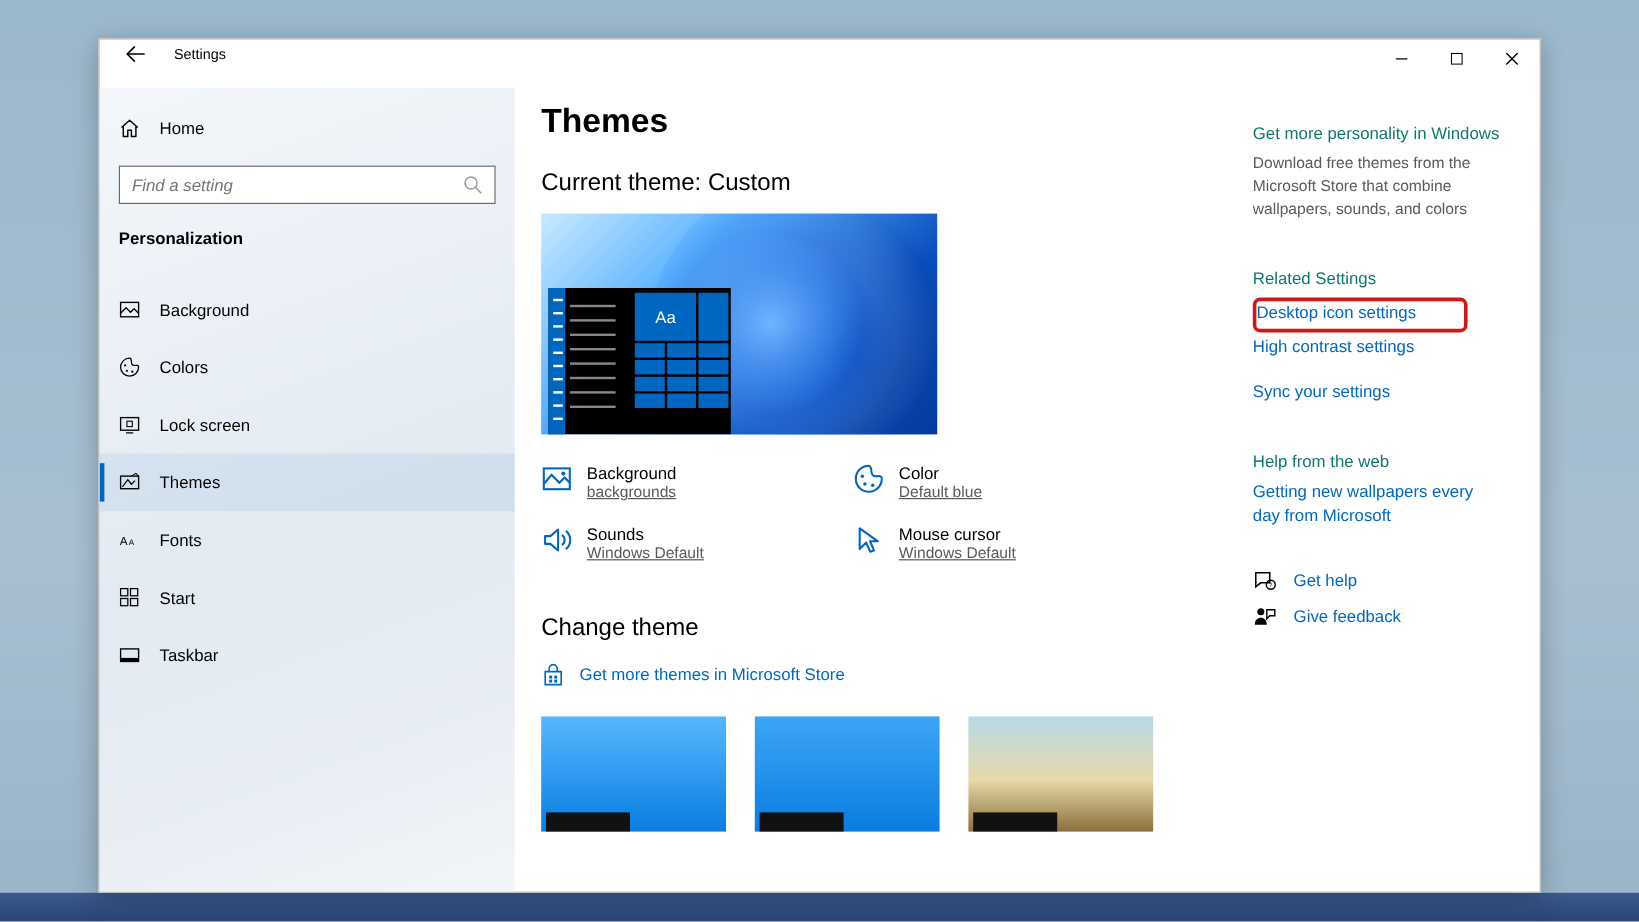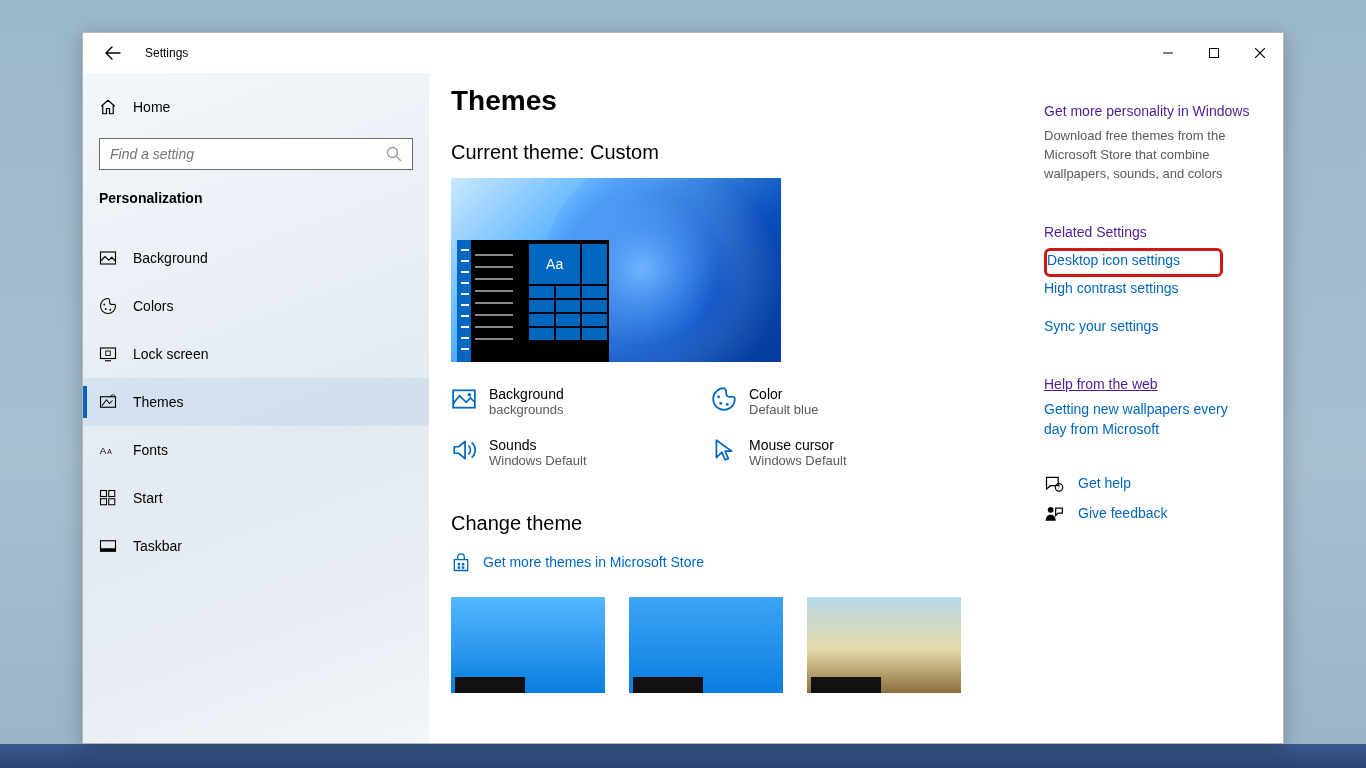--- a/index.html
+++ b/index.html
@@ -5,21 +5,21 @@
   * { box-sizing: border-box; margin: 0; padding: 0; font-family: "Segoe UI", Arial, sans-serif; }
   body { width: 1366px; height: 768px; overflow: hidden; background: linear-gradient(180deg,#9cb8cc 0%, #a7bfd1 60%, #9ab4c8 100%); position: relative; }
 
   .window {
     position: absolute; left: 82px; top: 32px; width: 1202px; height: 712px;
     background: #fff; border: 1px solid #b7b7b7; display: flex; flex-direction: column;
     box-shadow: 0 4px 20px rgba(0,0,0,0.25);
   }
 
   
-  .titlebar { height: 40px; display: flex; align-items: center; justify-content: space-between; }
+  .titlebar { height: 40px; display: flex; align-items: flex-start; justify-content: space-between; }
   .titlebar-left { display: flex; align-items: center; gap: 20px; padding-left: 18px; }
   .back-btn { width: 24px; height: 24px; display:flex; align-items:center; justify-content:center; cursor:pointer; }
   .title-text { font-size: 12px; color:#000; }
   .win-controls { display:flex; }
   .win-btn { width:46px; height:32px; display:flex; align-items:center; justify-content:center; cursor:pointer; }
 
   .body { flex:1; display:flex; overflow:hidden; }
 
   
   .sidebar { width: 346px; background: linear-gradient(160deg,#f3f7fb 0%, #eaf0f6 30%, #e3eaf1 55%, #e8eef4 80%, #f2f6fa 100%); display:flex; flex-direction:column; padding-top:15px; }
@@ -66,38 +66,38 @@
   .task-mock .tiles { position:absolute; left:72px; top:4px; right:2px; bottom:2px; display:grid; grid-template-columns: repeat(3, 1fr); grid-template-rows: 40px 12px 12px 12px 12px; gap:2px; }
   .task-mock .tiles .t { background:#0067c0; }
   .task-mock .tiles .t.big { grid-column: 1 / span 2; grid-row: 1; display:flex; align-items:center; justify-content:center; color:#fff; font-size:14px; }
   .task-mock .tiles .t.side { grid-column:3; grid-row:1; }
   .task-mock .tiles .t.small {}
 
   .setting-grid { display:grid; grid-template-columns: 260px 260px; row-gap:20px; margin-top:24px; }
   .setting-item { display:flex; gap:12px; align-items:flex-start; cursor:pointer; }
   .setting-item .s-icon { width:26px; height:26px; color:#0067c0; }
   .setting-item .s-title { font-size:14px; color:#000; }
-  .setting-item .s-sub { font-size:13px; color:#5a5a5a; }
+  .setting-item .s-sub { font-size:13px; color:#5a5a5a;text-decoration:underline; }
 
   .save-btn { margin-top:28px; width:152px; height:32px; background:#ccc; border:none; font-size:14px; color:#000; cursor:pointer; }
 
   h2.section { font-size:20px; font-weight:400; color:#000; margin-top:44px; margin-bottom:18px; }
 
   .store-link-row { display:flex; align-items:center; gap:12px; margin-bottom:24px; cursor:pointer; }
   .store-link-row .link { color:#0067c0; font-size:14px; }
 
   .theme-thumbs { display:flex; gap:24px; }
   .thumb { width:154px; height:96px; background:#3ea6f5; cursor:pointer; position:relative; overflow:hidden; }
   .thumb.t1 { background: linear-gradient(180deg,#55b8ff 0%, #0a7de0 100%); }
   .thumb.t2 { background: linear-gradient(180deg,#3da5f5 0%, #0a7de0 100%); }
   .thumb.t3 { background: linear-gradient(180deg,#b8d9ea 0%, #e6d9a8 55%, #8a6f3d 100%); }
   .thumb .mini { position:absolute; left:4px; bottom:-40px; width:70px; height:56px; background:#111; }
 
   
-  .r-sect-title { font-size:14px; font-weight:400; color:#4c1d95; margin-bottom:8px; }
+  .r-sect-title { font-size:14px; font-weight:400; color:#0f766e; margin-bottom:8px; }
   .r-desc { font-size:13px; color:#5a5a5a; line-height:1.45; margin-bottom:40px; max-width:220px; }
   .link { color:#0067c0; font-size:14px; cursor:pointer; display:block; line-height:1.4; }
   .link.spaced { margin-bottom:18px; }
   .highlight-box { border:3px solid #d11818; border-radius:6px; padding:0 40px 4px 0; display:inline-block; margin-bottom:2px; }
   .help-links { margin-top:34px; }
   .help-row { display:flex; align-items:center; gap:14px; margin-bottom:10px; cursor:pointer; }
   .help-row .hicon { width:20px; height:20px; color:#000; }
 
   
   .taskbar-bg { position:absolute; left:0; right:0; bottom:0; height:24px; background: linear-gradient(180deg, rgba(43,74,132,0.85), rgba(30,55,105,0.9)); }
@@ -354,21 +354,21 @@
         <div class="r-sect-title">Get more personality in Windows</div>
         <div class="r-desc">Download free themes from the Microsoft Store that combine wallpapers, sounds, and colors</div>
 
         <div class="r-sect-title" style="margin-top:28px;">Related Settings</div>
         <div class="highlight-box">
           <span class="link">Desktop icon settings</span>
         </div>
         <span class="link spaced">High contrast settings</span>
         <span class="link spaced">Sync your settings</span>
 
-        <div class="r-sect-title" style="margin-top:40px;text-decoration:underline;">Help from the web</div>
+        <div class="r-sect-title" style="margin-top:40px;">Help from the web</div>
         <span class="link" style="max-width:220px;">Getting new wallpapers every day from Microsoft</span>
 
         <div class="help-links">
           <div class="help-row">
             <svg class="hicon" viewBox="0 0 24 24">
                 <path d="M3 4 H17 V14 H8 L3 18 Z" stroke="#000" stroke-width="1.5" fill="none"></path>
                 <circle cx="18" cy="16" r="4.5" stroke="#000" stroke-width="1.4" fill="none"></circle>
                 <text x="16.3" y="18.5" font-size="6" fill="#000">?</text>
               </svg>
             <span class="link">Get help</span>

